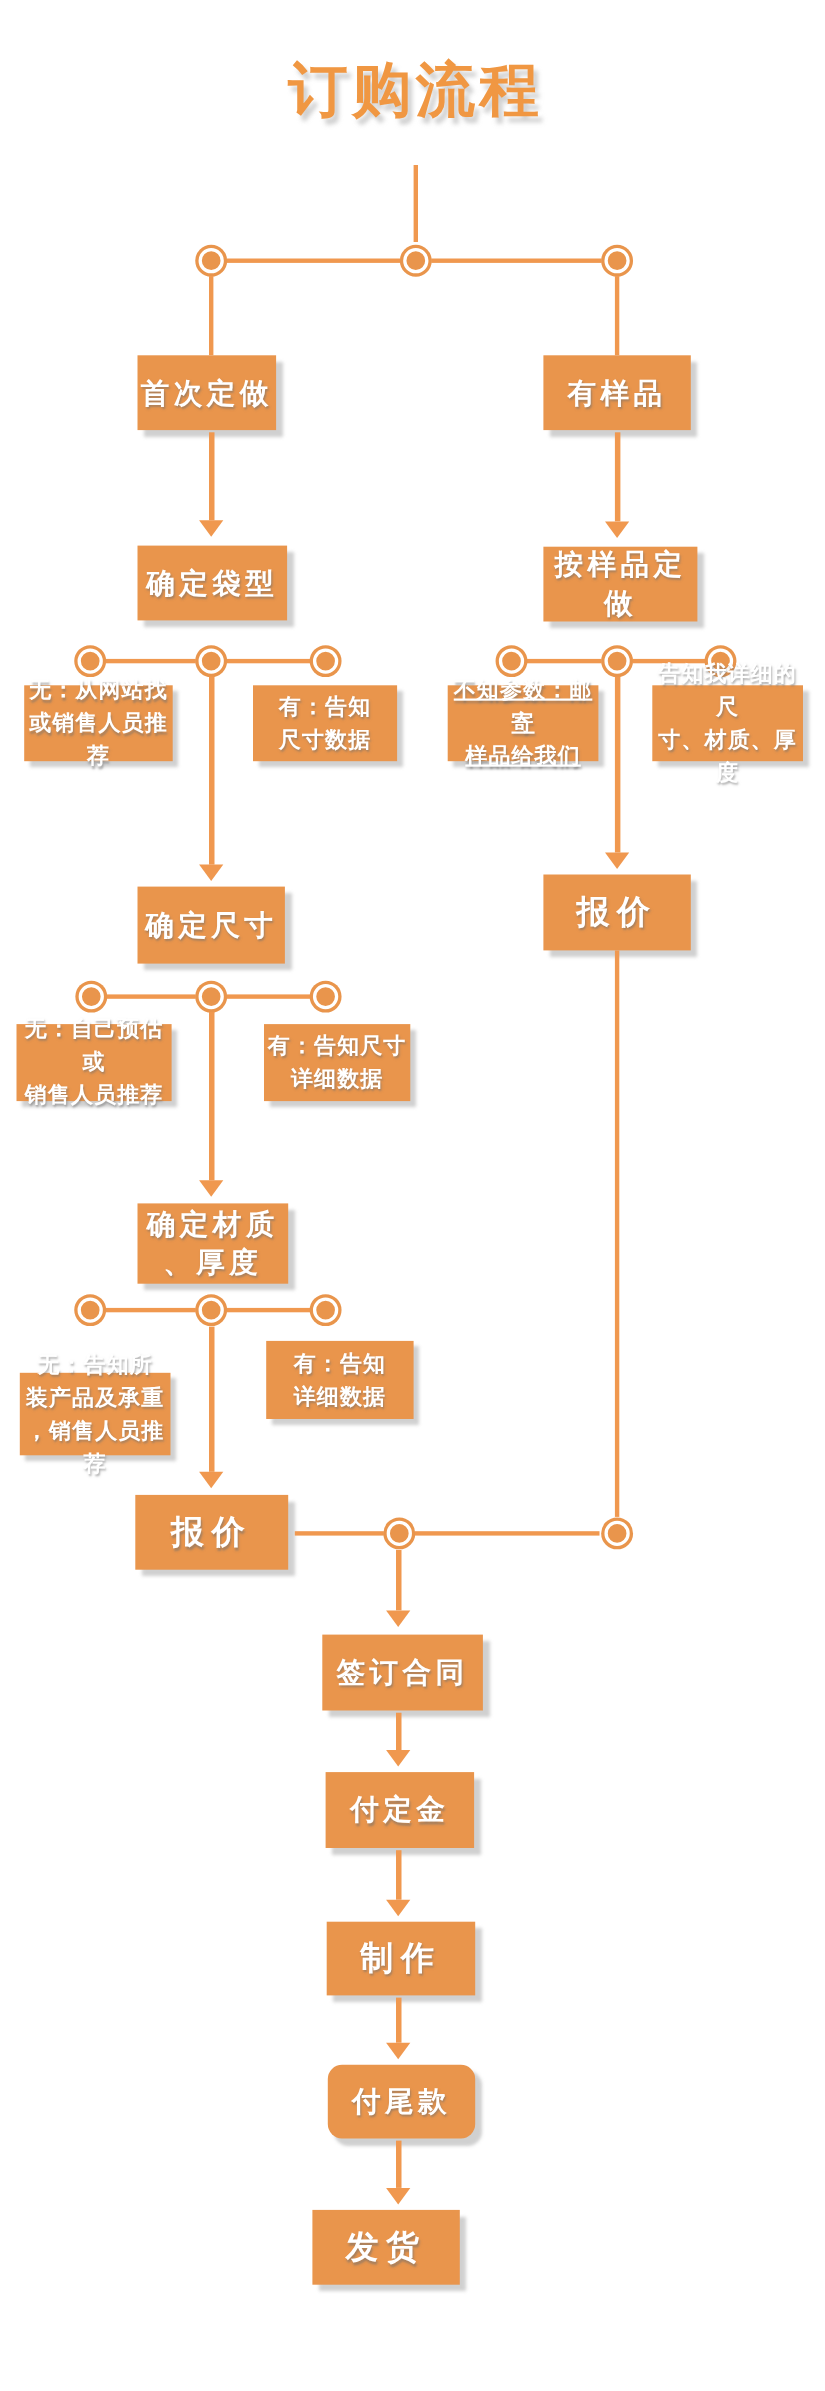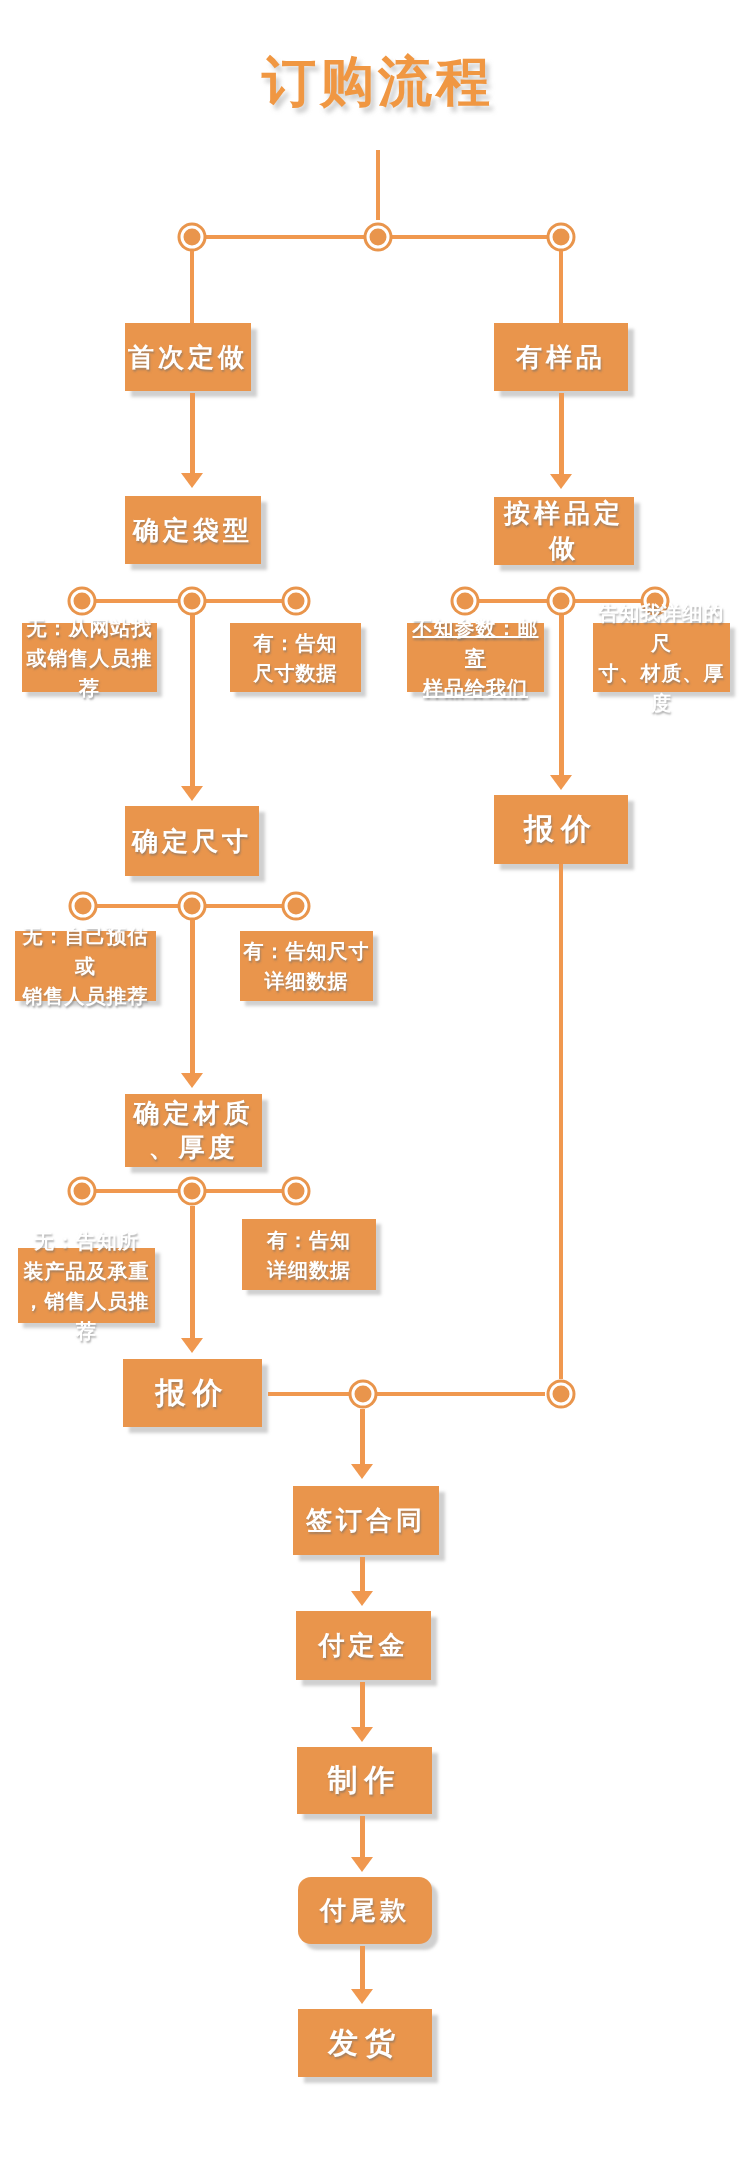--- a/index.html
+++ b/index.html
@@ -216,17 +216,17 @@
     </div>
 
   <div class="box main" style="left:298px;top:1877px;width:134px;height:67px;border-radius:13px;">
     <span>付尾款</span>
   </div>
   <div class="arrow" style="left:362px;top:1946px;height:58px;">
       <i class="stem"></i>
       <i class="head"></i>
     </div>
 
-  <div class="box main big" style="left:298px;top:2009px;width:134px;height:68px;">
+  <div class="box main big" style="left:284px;top:2009px;width:134px;height:68px;">
     <span>发货</span>
   </div>
 
 </div>
 
 </body></html>

